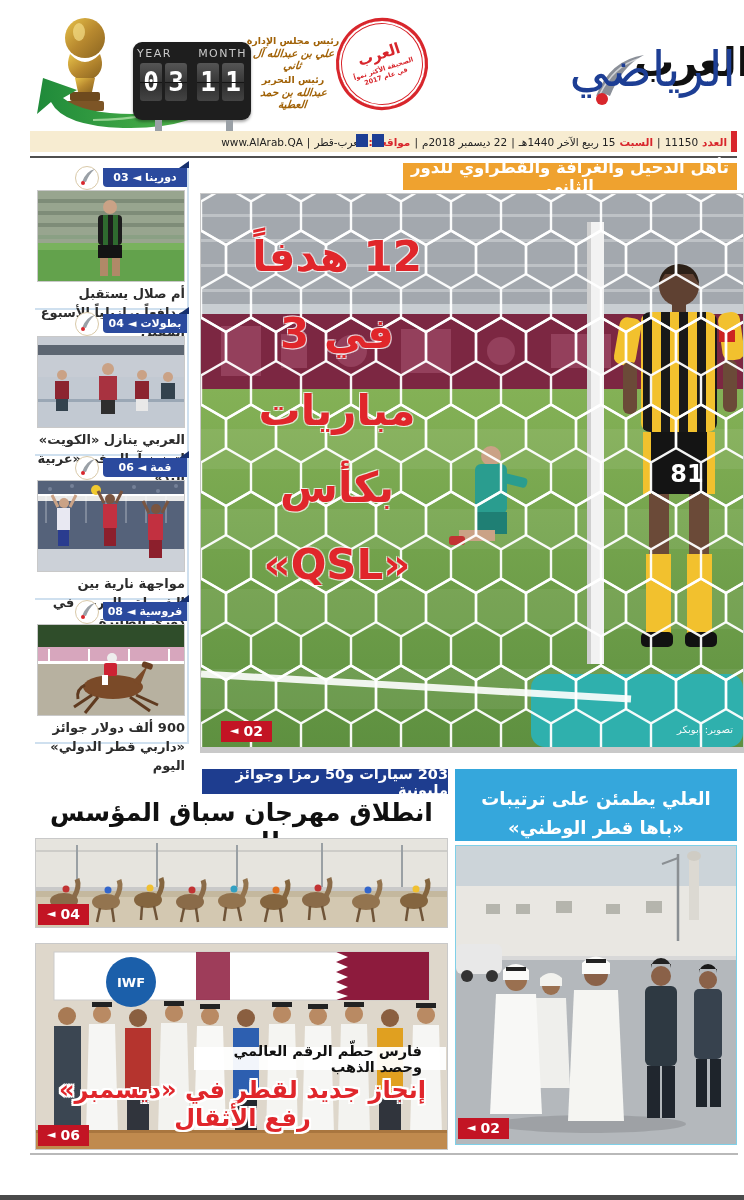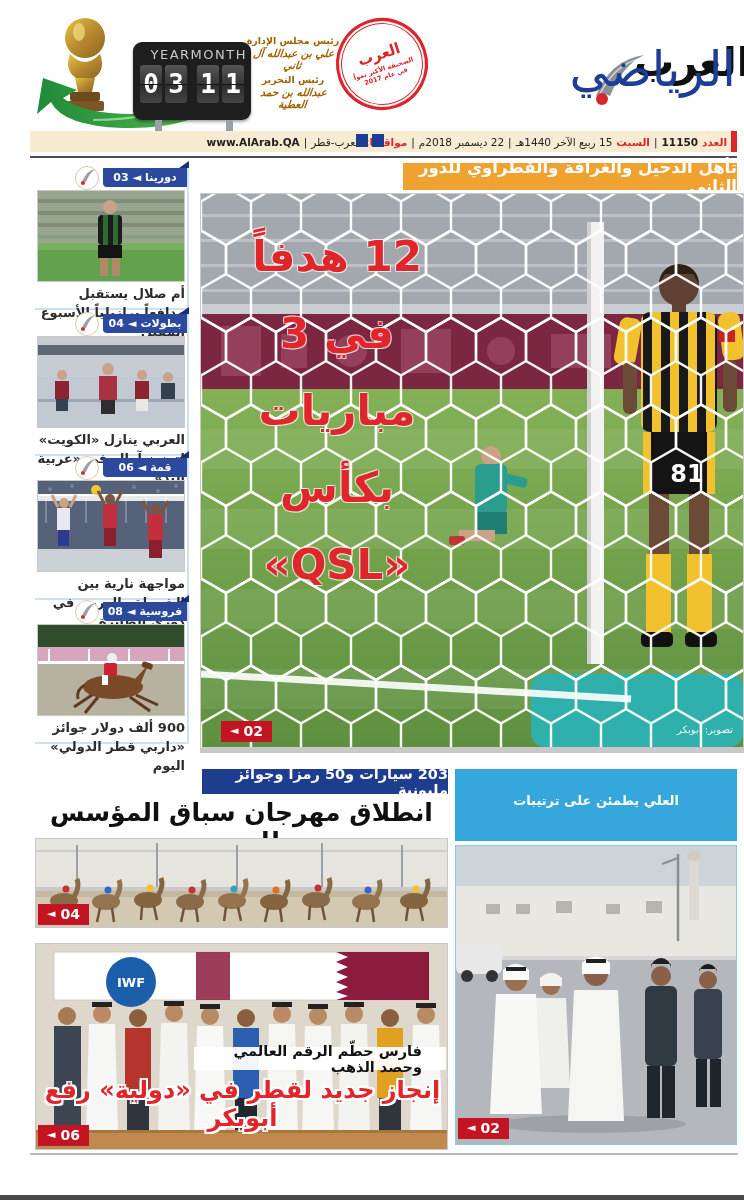--- a/index.html
+++ b/index.html
@@ -3,21 +3,21 @@
 <meta charset="utf-8">
 <style>
   html,body{margin:0;padding:0;background:#ffffff;}
   .page{position:relative;width:744px;height:1200px;background:#fff;overflow:hidden;
         font-family:"DejaVu Sans",sans-serif;}
   .abs{position:absolute;}
 
   
   .board{position:absolute;left:133px;top:42px;width:118px;height:78px;background:#1e1e1e;
          border-radius:9px;box-shadow:0 2px 3px rgba(0,0,0,.35);padding:5px 4px 0 4px;box-sizing:border-box;}
-  .board-labels{display:flex;justify-content:flex-end;color:#c9c9c9;font-size:13px;letter-spacing:1.5px;margin-bottom:3px;}
+  .board-labels{display:flex;justify-content:space-between;color:#c9c9c9;font-size:11px;letter-spacing:1.5px;margin-bottom:3px;}
   .digits{display:flex;justify-content:center;gap:3px;}
   .digit{width:22px;height:38px;background:linear-gradient(#555 0%,#383838 48%,#2d2d2d 52%,#444 100%);
          color:#fff;font-family:"DejaVu Sans Mono",monospace;font-weight:bold;font-size:26px;
          display:flex;align-items:center;justify-content:center;border-radius:3px;position:relative;}
   .digit::after{content:"";position:absolute;left:0;right:0;top:50%;height:1px;background:#161616;}
   .digit.gap{margin-right:7px;}
   .board-leg{position:absolute;top:120px;width:7px;height:30px;background:#9aa0a6;}
   .editorial{position:absolute;left:246px;top:33px;width:94px;text-align:center;color:#a16207;direction:rtl;}
   .editorial .lbl{font-size:9.5px;font-weight:bold;margin:2px 0 1px;}
   .editorial .sig{font-family:"DejaVu Serif",serif;font-style:italic;font-weight:bold;font-size:10.5px;margin:0 0 3px;transform:skewX(-6deg);}
@@ -25,39 +25,39 @@
          transform:rotate(-18deg);display:flex;flex-direction:column;align-items:center;justify-content:center;
          color:#d8262c;direction:rtl;background:rgba(255,255,255,.85);box-shadow:inset 0 0 0 2px #fff, inset 0 0 0 3px #d8262c;}
   .stamp .s1{font-weight:bold;font-size:15px;line-height:1;}
   .stamp .s2{font-size:6.5px;font-weight:bold;margin-top:3px;}
   .stamp .s3{font-size:6.5px;font-weight:bold;}
   .brand-black{position:absolute;left:634px;top:42px;width:104px;text-align:right;font-size:40px;font-weight:bold;color:#101010;line-height:1;}
   .brand-blue{position:absolute;left:340px;top:44px;width:396px;text-align:right;font-size:49px;font-weight:normal;color:#1d3e94;line-height:1.05;}
   .date-strip{position:absolute;left:30px;top:131px;width:707px;height:21px;background:#f7ecd1;
               display:flex;align-items:center;justify-content:flex-start;direction:rtl;font-size:10.5px;color:#222;}
   .date-strip .red{color:#d8262c;font-weight:bold;}
-  .date-strip .b{font-weight:bold;}
+  .date-strip .b{font-weight:normal;}
   .date-strip span{margin:0 2px;white-space:nowrap;}
   .strip-cap{position:absolute;left:731px;top:131px;width:6px;height:21px;background:#d8262c;}
   .strip-sq{position:absolute;top:134px;width:12px;height:13px;background:#1d3e94;}
   .header-rule{position:absolute;left:30px;top:156px;width:707px;height:2px;background:#4f4f4f;}
 
   
   .sb-item{position:absolute;left:35px;width:152px;height:140px;border-right:2px solid #cfe0ef;border-bottom:2px solid #cfe0ef;direction:rtl;}
   .sb-tab{position:absolute;right:0;top:0;width:84px;height:19px;background:#2b4a9e;color:#fff;
           display:flex;align-items:center;justify-content:center;gap:4px;font-size:11px;font-weight:bold;border-radius:0 0 0 4px;}
   .sb-fold{position:absolute;right:-2px;top:-7px;width:0;height:0;border-left:10px solid transparent;border-bottom:7px solid #17306e;}
   .sb-logo{position:absolute;right:88px;top:-2px;width:22px;height:22px;border-radius:50%;background:#fff;border:1px solid #d9c9a8;}
   .sb-photo{position:absolute;left:2px;top:22px;width:148px;height:92px;border:1px solid #c9c9c9;box-sizing:border-box;overflow:hidden;}
   .sb-headline{position:absolute;left:2px;top:117px;width:148px;font-size:13px;font-weight:bold;color:#2c2c2c;
                text-align:right;line-height:1.45;}
 
   
   .kicker-yellow{position:absolute;left:403px;top:163px;width:334px;height:27px;background:#efa22f;color:#fff;
-                 font-weight:bold;font-size:16.5px;display:flex;align-items:center;justify-content:center;direction:rtl;}
+                 font-weight:bold;font-size:16.5px;display:flex;align-items:center;justify-content:center;direction:rtl;text-align:center;}
   .main-photo{position:absolute;left:200px;top:193px;width:542px;height:553px;border:1px solid #c9c9c9;border-bottom:6px solid #c9c9c9;box-sizing:content-box;overflow:hidden;background:#889;}
   .main-headline{position:absolute;left:10px;top:24px;width:252px;text-align:center;direction:rtl;
                  color:#e0262b;font-weight:bold;font-size:42px;line-height:77px;
                  text-shadow:1px 1px 0 rgba(255,255,255,.7),-1px -1px 0 rgba(255,255,255,.7),1px -1px 0 rgba(255,255,255,.5),-1px 1px 0 rgba(255,255,255,.5);}
   .credit{position:absolute;right:10px;bottom:12px;color:#fff;font-size:10px;opacity:.92;direction:rtl;}
   .marker{position:absolute;background:#c31424;color:#fff;font-weight:bold;font-size:14px;
           display:flex;align-items:center;gap:5px;padding:1px 9px 2px 9px;line-height:1.3;}
   .marker .arr{font-size:11px;}
 
   
@@ -69,21 +69,21 @@
   .weight-photo{position:absolute;left:35px;top:943px;width:413px;height:207px;border:1px solid #c9c9c9;box-sizing:border-box;overflow:hidden;}
   .weight-kicker{position:absolute;left:158px;top:103px;width:252px;height:23px;background:rgba(255,255,255,.94);
                  color:#111;font-weight:bold;font-size:14.5px;display:flex;align-items:center;justify-content:flex-end;
                  padding-left:6px;padding-right:24px;box-sizing:border-box;direction:rtl;}
   .weight-headline{position:absolute;left:0;top:132px;width:413px;text-align:center;direction:rtl;
                    font-size:24px;font-weight:bold;color:#e0262b;
                    text-shadow:-2px -2px 0 #fff,2px -2px 0 #fff,-2px 2px 0 #fff,2px 2px 0 #fff,0 2px 0 #fff,0 -2px 0 #fff,2px 0 0 #fff,-2px 0 0 #fff;}
 
   
   .baja-banner{position:absolute;left:455px;top:769px;width:282px;height:72px;background:#35a7dc;color:#fff;
-               font-weight:bold;font-size:13px;text-align:center;direction:rtl;line-height:1.6;padding-top:22px;box-sizing:border-box;}
+               font-weight:bold;font-size:18px;text-align:center;direction:rtl;line-height:1.6;padding-top:16px;box-sizing:border-box;}
   .baja-photo{position:absolute;left:455px;top:845px;width:282px;height:300px;border:1px solid #7fd0e8;box-sizing:border-box;overflow:hidden;}
 
   .bottom-rule{position:absolute;left:30px;top:1153px;width:708px;height:2px;background:#b9b9b9;}
   .bottom-bar{position:absolute;left:0;top:1195px;width:744px;height:5px;background:#4a4a4a;}
 </style>
 </head>
 <body>
 
 <div class="page">
 
@@ -604,29 +604,30 @@
         <g transform="translate(376,0)">
             <circle cx="14" cy="71" r="9" fill="#b98a63"></circle>
             <rect x="4" y="59" width="20" height="5" fill="#222"></rect>
             <path d="M1 81 L27 81 L30 190 L-2 190 Z" fill="#f6f6f4"></path>
           </g>
       </g>
       <rect y="186" width="411" height="19" fill="#c08a4e"></rect>
       <rect y="186" width="411" height="3" fill="#a9763f"></rect>
     </svg>
     <div class="weight-kicker">فارس حطّم الرقم العالمي وحصد الذهب</div>
-    <div class="weight-headline">إنجاز جديد لقطر في «دولية» رفع أبوبكر</div>
+    <div class="weight-headline">إنجاز جديد لقطر في «ديسمبر» رفع الأثقال</div>
     <div class="marker" style="left:2px;bottom:3px;">
       <span class="arr">◄</span>
       <span>06</span>
     </div>
   </div>
 
   <div class="baja-banner">
     <div>العلي يطمئن على ترتيبات</div>
+    <div>«باها قطر الوطني»</div>
   </div>
   <div class="baja-photo">
     <svg width="280" height="298" viewBox="0 0 280 298">
       <rect width="280" height="70" fill="#ccd4d9"></rect>
       <rect y="40" width="280" height="72" fill="#e9e7e2"></rect>
       <g fill="#b5b5ad">
           <rect x="30" y="58" width="14" height="10"></rect>
           <rect x="60" y="58" width="14" height="10"></rect>
           <rect x="100" y="55" width="16" height="12"></rect>
           <rect x="150" y="58" width="14" height="10"></rect>

